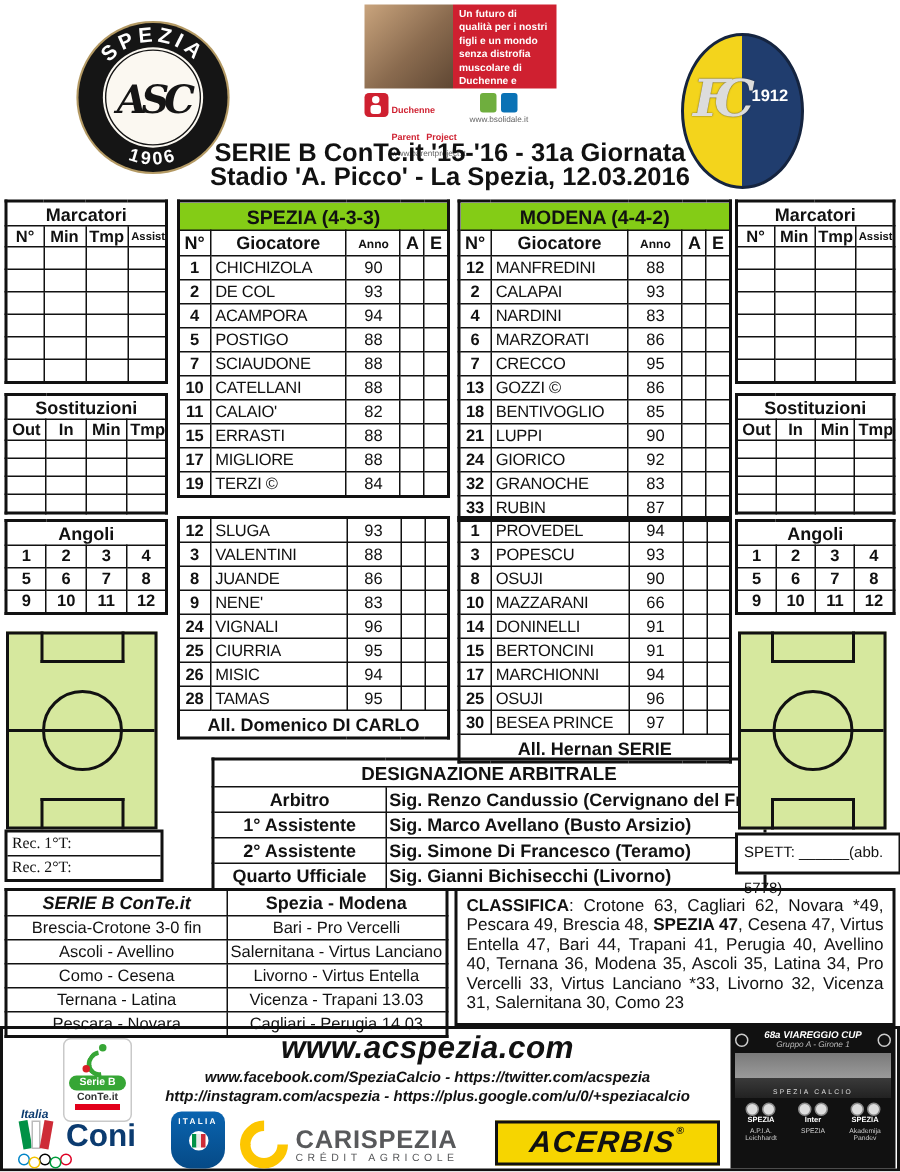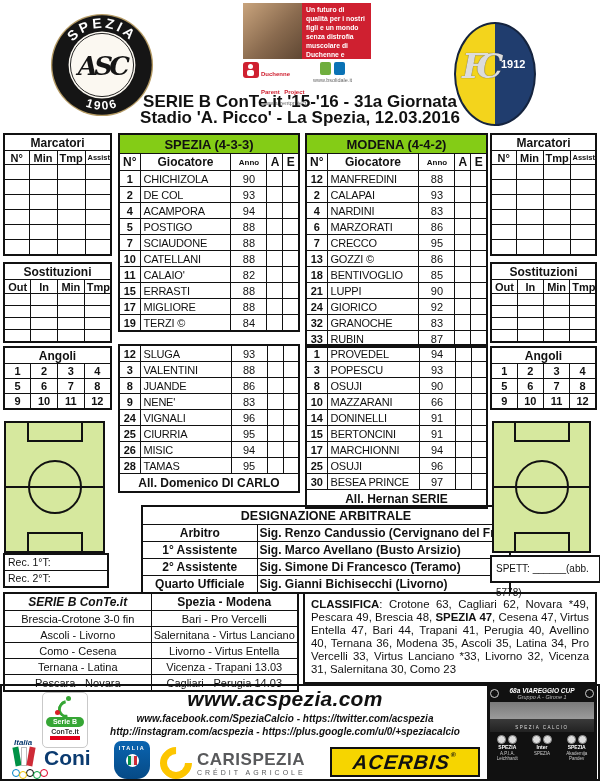--- a/index.html
+++ b/index.html
@@ -46,21 +46,21 @@
   .angoli tbody td{height:14px;text-align:center;font-weight:bold;font-size:11px;}
 
   .pitch{background:#d6e89e;border:2px solid #111;}
   .pitch .half-line{position:absolute;left:0;right:0;top:50%;margin-top:-1px;border-top:2px solid #111;}
   .pitch .circle{position:absolute;width:50px;height:50px;border:2px solid #111;border-radius:50%;
     left:50%;top:50%;transform:translate(-50%,-50%);}
   .pitch .box{position:absolute;width:52px;height:19px;border:2px solid #111;left:50%;transform:translateX(-50%);}
   .pitch .box.top{top:-2px;border-top:none;}
   .pitch .box.bottom{bottom:-2px;border-bottom:none;}
 
-  .rec-box{border:2px solid #111;background:#fff;}
+  .rec-box{border:2px solid #111;background:#fff;font-family:Liberation Serif, serif;}
   .rec-row{height:15px;line-height:15px;font-size:10.5px;padding-left:3px;border-bottom:1px solid #111;}
   .rec-row:last-child{border-bottom:none;}
   .spett-box{border:2px solid #111;font-size:10px;height:24px;line-height:24px;padding-left:4px;background:#fff;}
 
   
   .team-title{background:#84cc16;font-size:13px;height:18px;text-align:center;font-weight:bold;}
   .team-table .cols th{font-weight:bold;text-align:center;font-size:12px;height:16px;}
   .team-table .cols th.c-anno{font-size:8px;}
   .team-table tbody td{height:15px;font-size:11px;}
   .team-table td.c-num{font-weight:bold;text-align:center;}
@@ -927,21 +927,21 @@
         <th>Spezia - Modena</th>
       </tr>
         </thead>
       <tbody>
 
       <tr>
           <td>Brescia-Crotone 3-0 fin</td>
           <td>Bari - Pro Vercelli</td>
         </tr>
           <tr>
-          <td>Ascoli - Livorno</td>
+          <td>Ascoli - Avellino</td>
           <td>Salernitana - Virtus Lanciano</td>
         </tr>
           <tr>
           <td>Como - Cesena</td>
           <td>Livorno - Virtus Entella</td>
         </tr>
           <tr>
           <td>Ternana - Latina</td>
           <td>Vicenza - Trapani 13.03</td>
         </tr>

